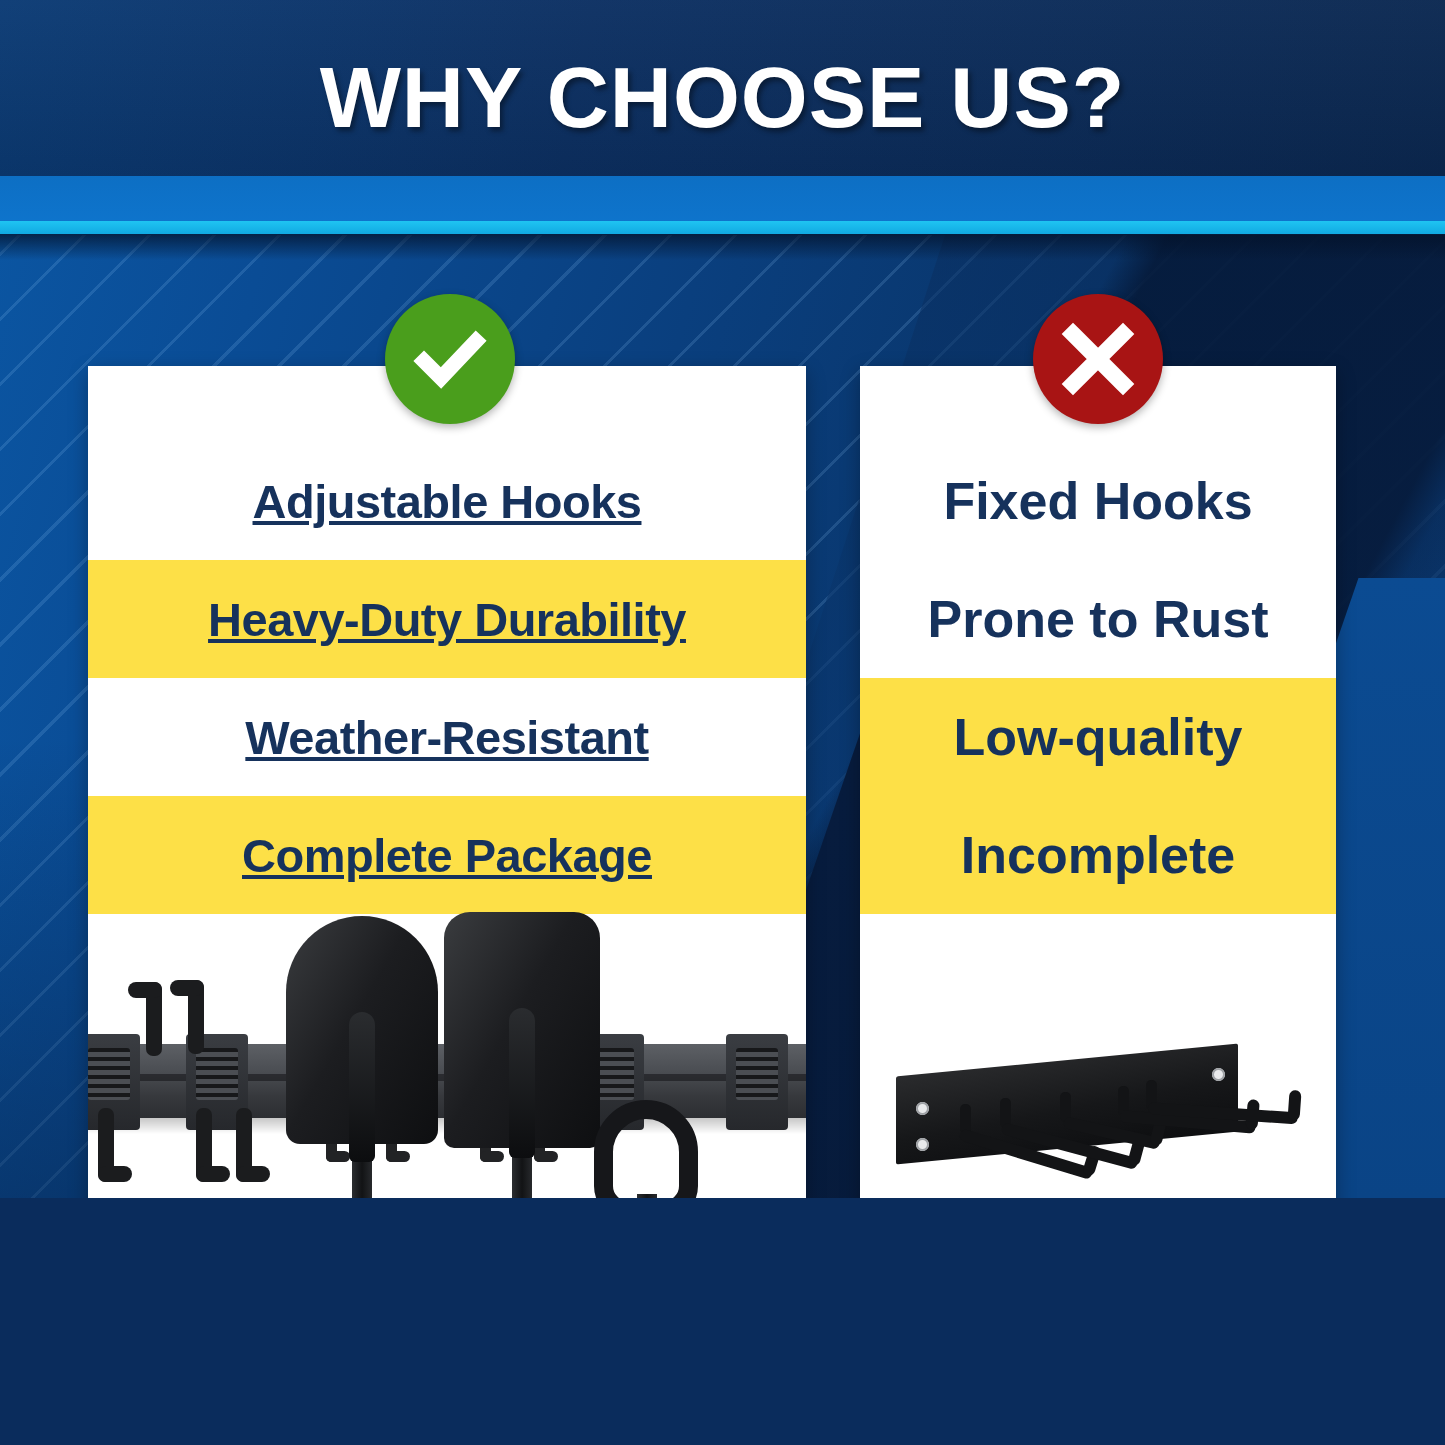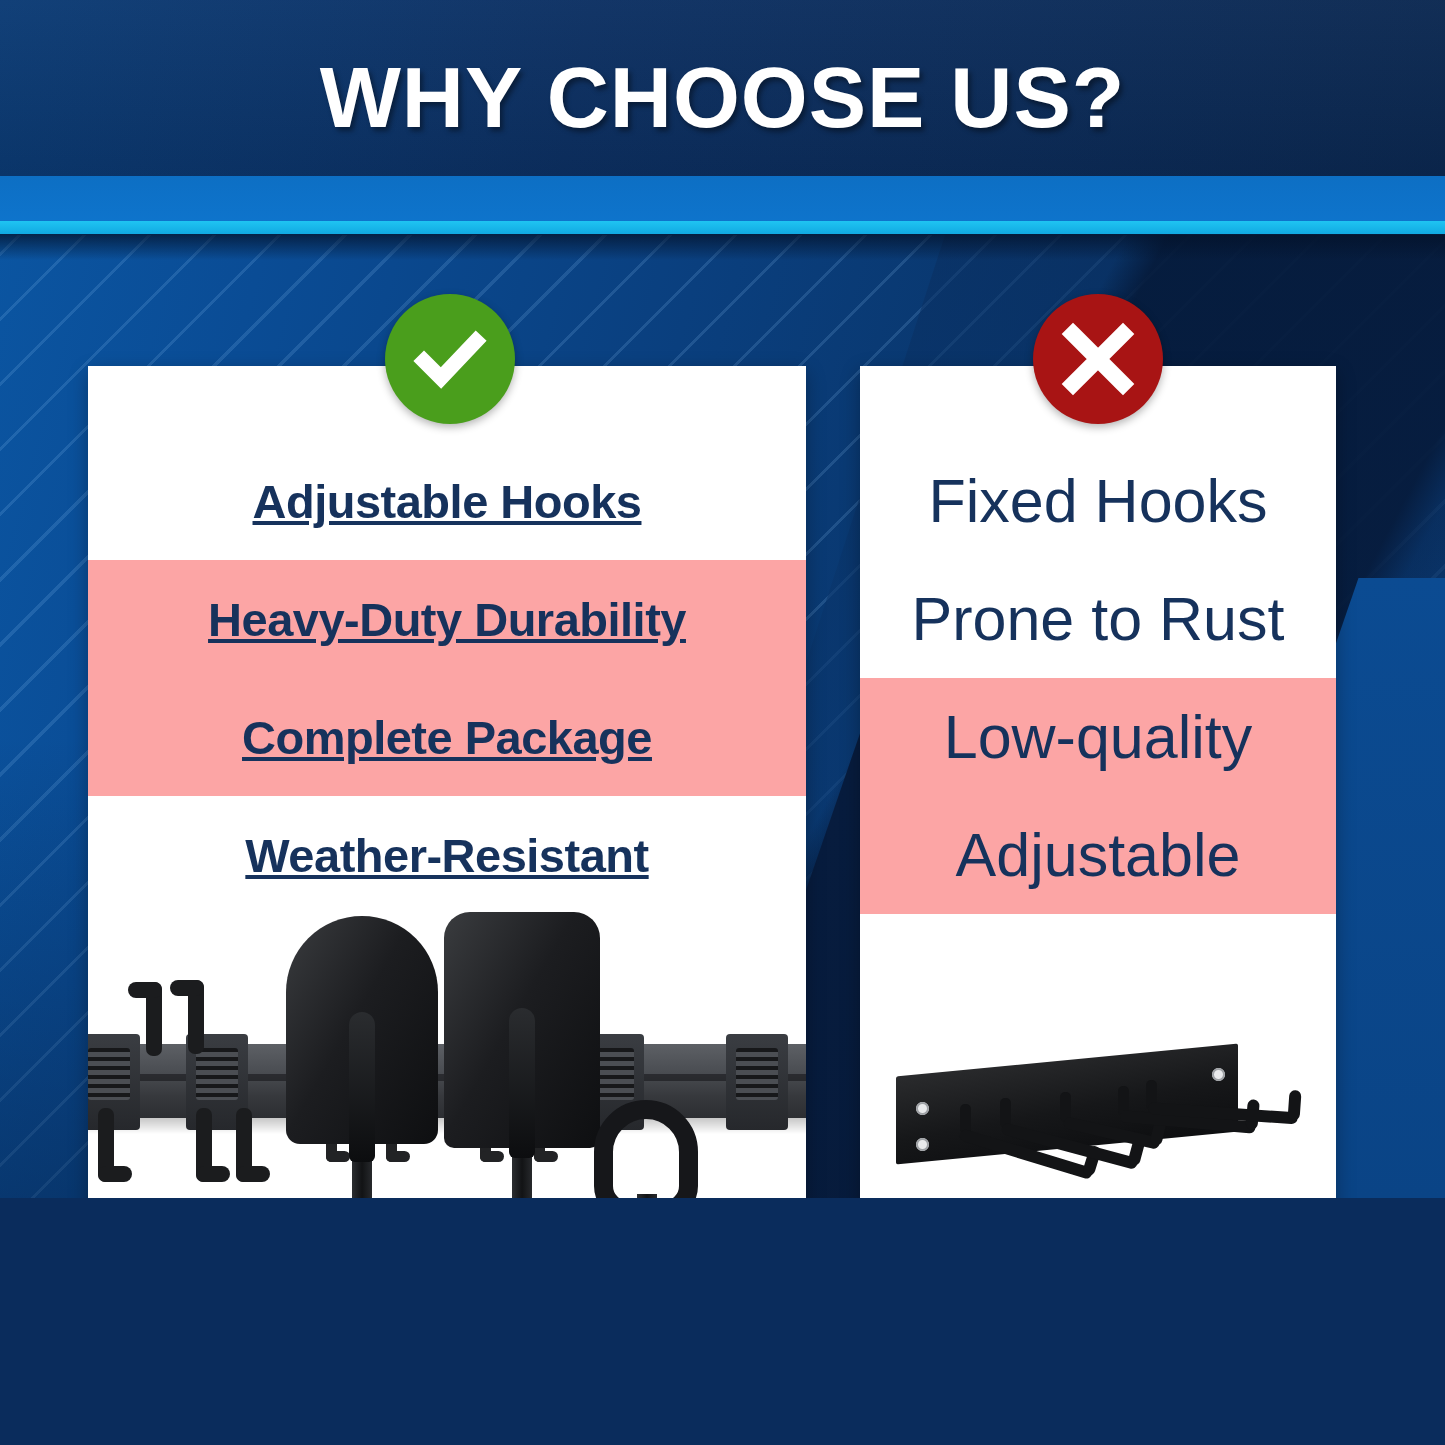--- a/index.html
+++ b/index.html
@@ -90,23 +90,23 @@
     box-shadow:0 6px 18px rgba(0,0,0,0.30);
   }
   #card-pros{left:88px;top:366px;width:718px;height:956px;}
   #card-cons{left:860px;top:366px;width:476px;height:956px;}
 
   .rows{position:absolute;left:0;top:76px;width:100%;}
   .row{
     height:118px;display:flex;align-items:center;justify-content:center;
     text-align:center;color:#16325c;box-sizing:border-box;padding:0 14px;
   }
-  .row.alt{background:#fca5a5;}
+  .row.alt{background:#fde047;}
   #card-pros .row{font-size:47px;font-weight:bold;letter-spacing:-0.5px;text-decoration:underline;}
-  #card-cons .row{font-size:61px;font-weight:normal;letter-spacing:0px;}
+  #card-cons .row{font-size:52px;font-weight:bold;letter-spacing:0px;}
 
   
   .badge{
     position:absolute;width:130px;height:130px;border-radius:50%;
     display:flex;align-items:center;justify-content:center;
     box-shadow:0 3px 8px rgba(0,0,0,0.30);z-index:6;
   }
   #badge-check{left:385px;top:294px;background:#4a9e1c;}
   #badge-x{left:1033px;top:294px;background:#a81414;}
 
@@ -211,22 +211,22 @@
   </div>
   <div class="hdr-blue-band"></div>
   <div class="hdr-cyan-line"></div>
   <div class="hdr-shadow"></div>
 
   <div class="card" id="card-pros">
 
     <div class="rows">
       <div class="row">Adjustable Hooks</div>
       <div class="row alt">Heavy-Duty Durability</div>
+      <div class="row">Weather-Resistant</div>
       <div class="row alt">Complete Package</div>
-      <div class="row">Weather-Resistant</div>
     </div>
 
     <div class="pros-art">
 
       <div class="rail"></div>
       <div class="rail-groove"></div>
       <div class="rail-shadow"></div>
 
       <div class="bracket" style="left:-10px;">
         <div class="spring"></div>
@@ -280,21 +280,21 @@
       <path d="M16 44 L33 61 L68 24" fill="none" stroke="#ffffff" stroke-width="15" stroke-linecap="square" stroke-linejoin="miter"></path>
     </svg>
   </div>
 
   <div class="card" id="card-cons">
 
     <div class="rows">
       <div class="row">Fixed Hooks</div>
       <div class="row">Prone to Rust</div>
       <div class="row alt">Low-quality</div>
-      <div class="row alt">Adjustable</div>
+      <div class="row alt">Incomplete</div>
     </div>
 
     <div class="cons-art">
       <div class="bar-plate"></div>
 
       <div class="bolt" style="left:56px;top:96px;"></div>
       <div class="bolt" style="left:56px;top:132px;"></div>
       <div class="bolt" style="left:352px;top:62px;"></div>
 
       <div class="hook-stub" style="left:100px;top:98px;"></div>

